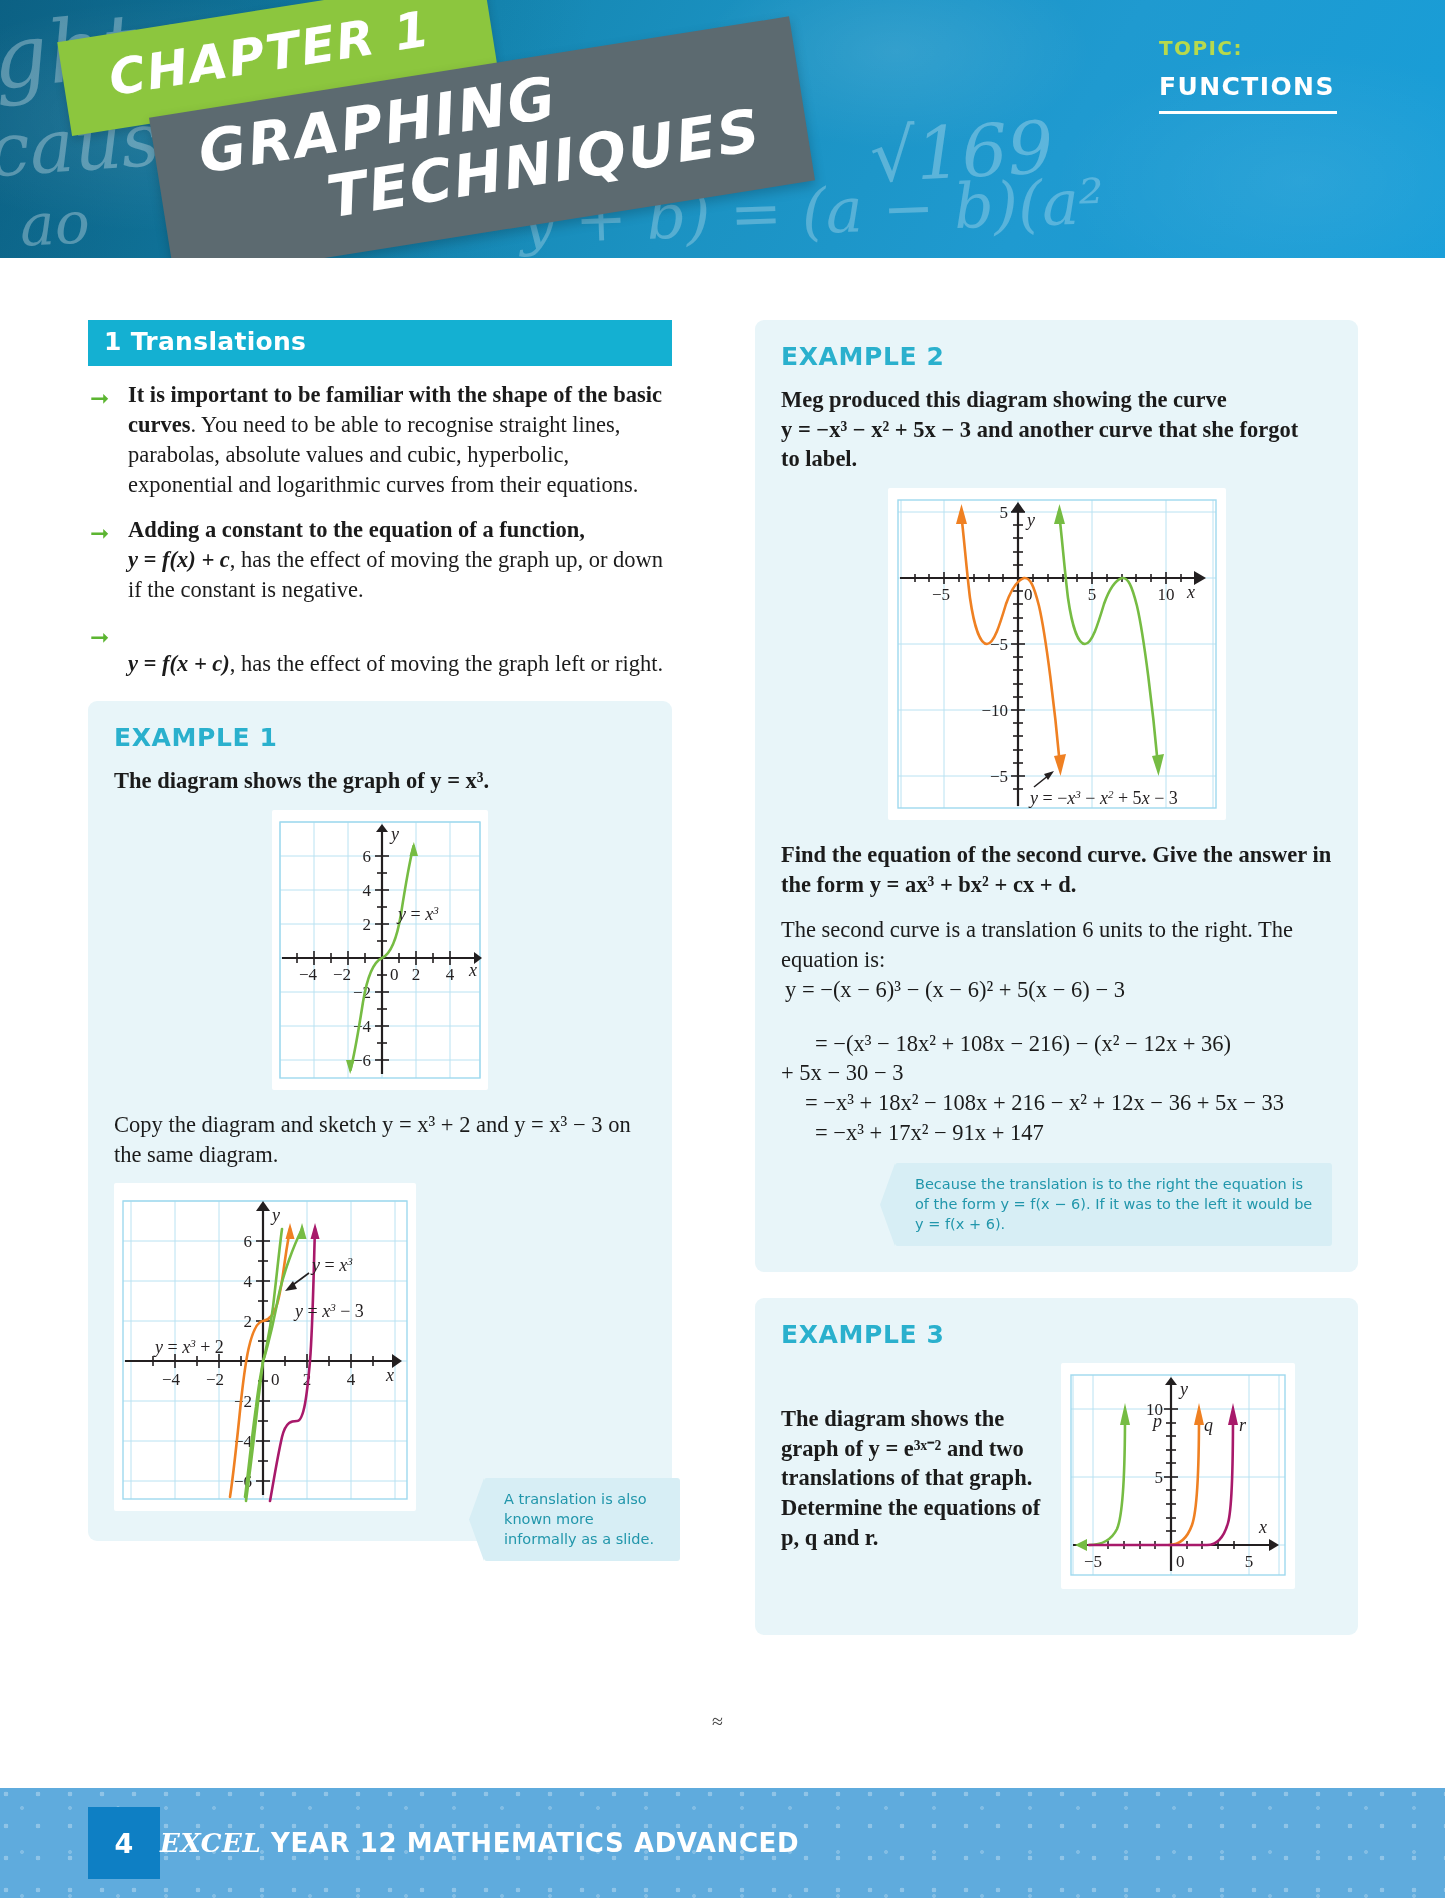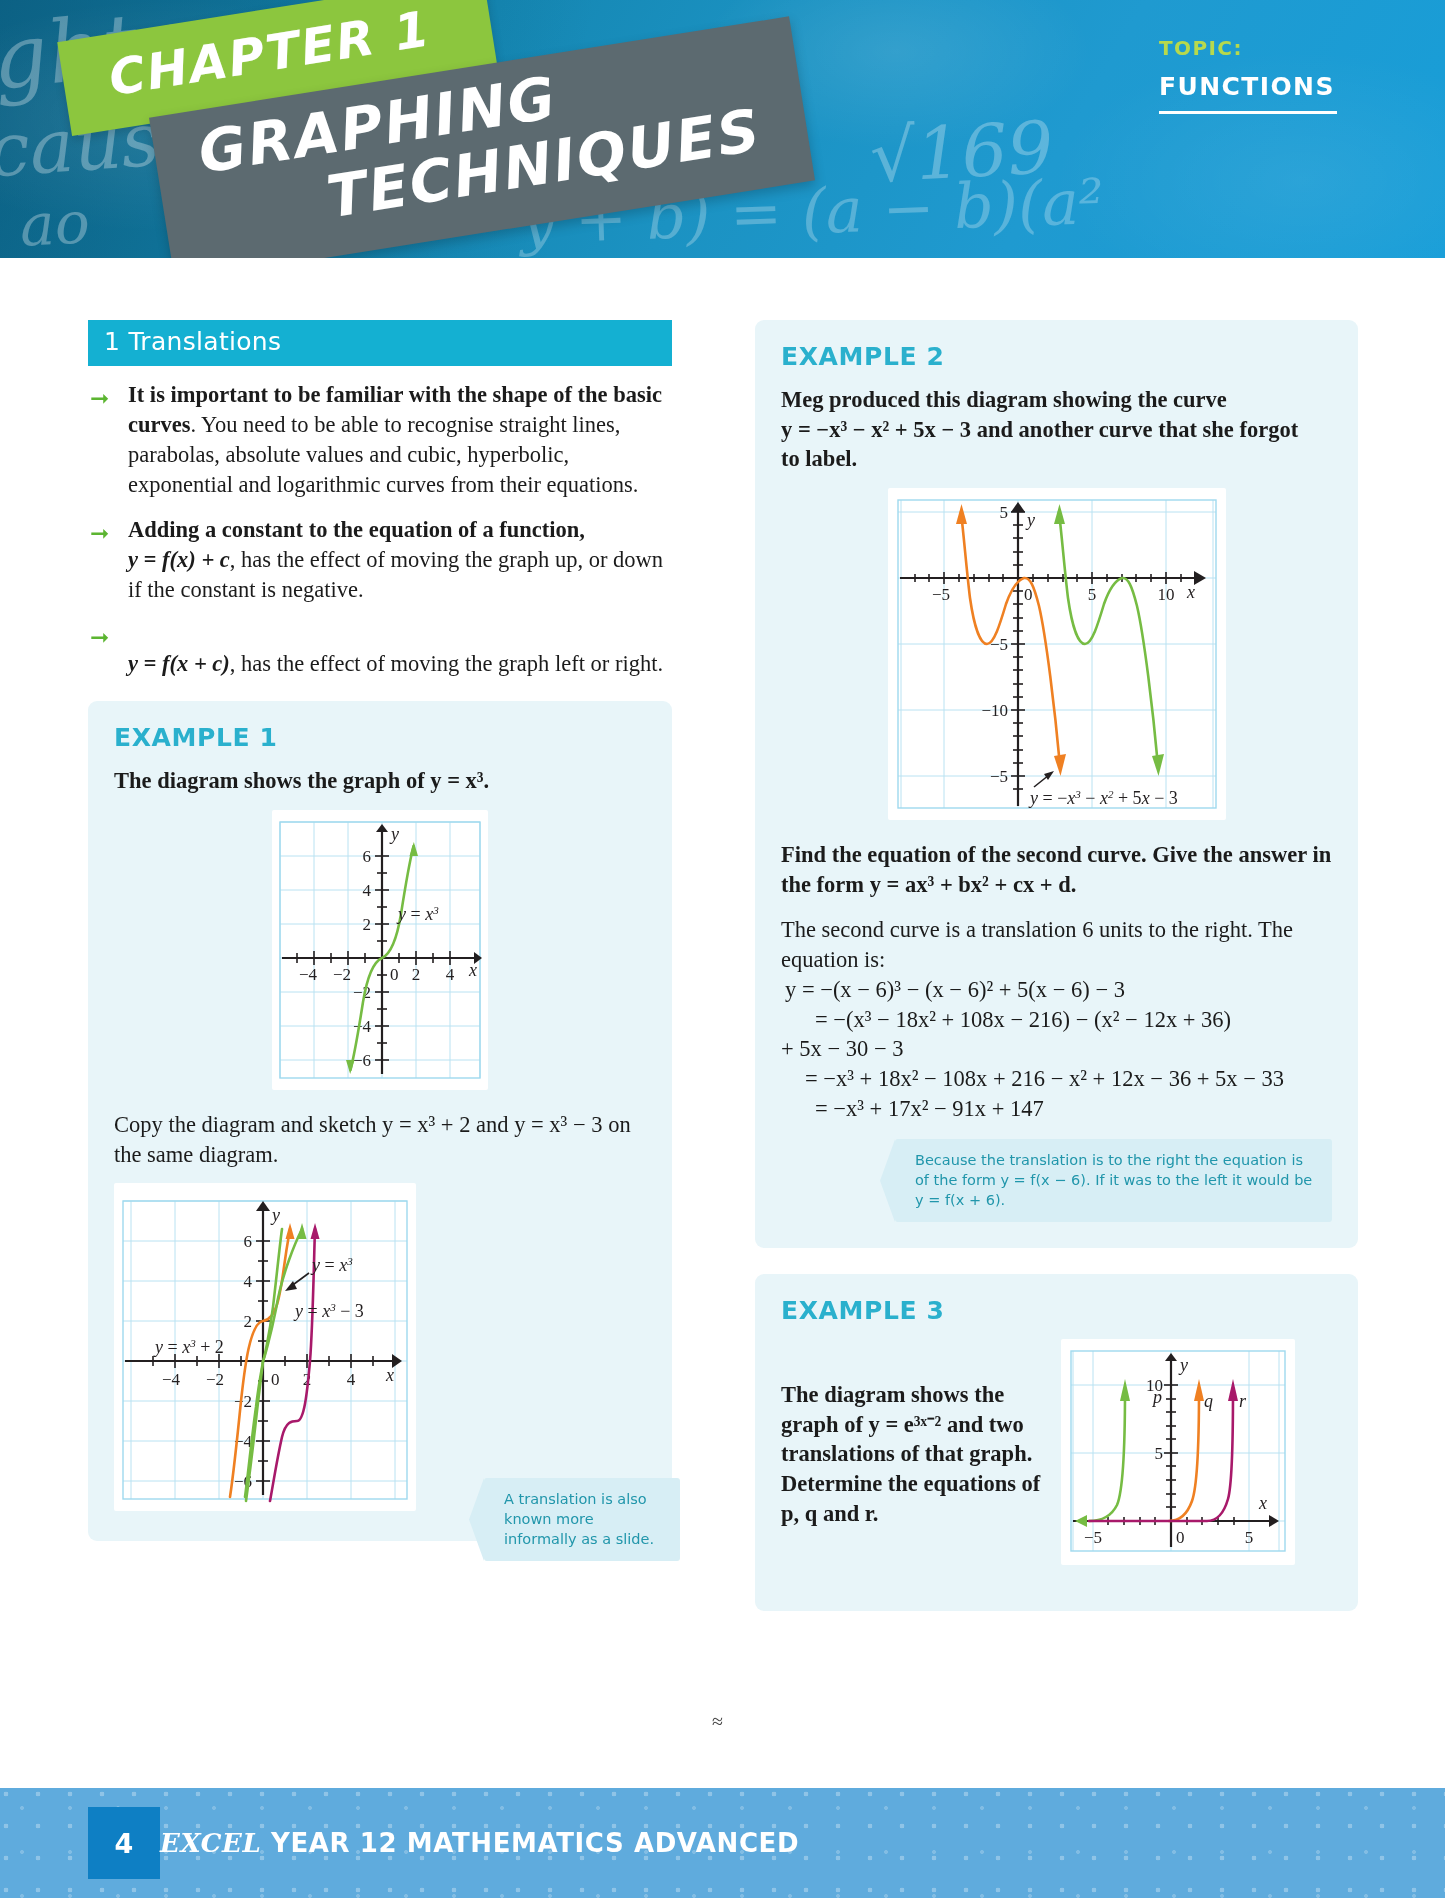--- a/index.html
+++ b/index.html
@@ -92,21 +92,21 @@
   }
 
   
   .page{ position:absolute; left:0; top:258px; width:1445px; height:1530px; }
 
   .col-left{ position:absolute; left:88px; top:62px;  width:584px; }
   .col-right{ position:absolute; left:740px; top:62px; width:618px;padding-left:15px; }
 
   .section-bar{
     background:#14b0d2; color:#ffffff;
-    font-family:"DejaVu Sans", sans-serif; font-weight:normal;
+    font-family:"DejaVu Sans", sans-serif; font-weight:bold;
     font-size:25px; padding:7px 16px 10px 16px;
     letter-spacing:.3px;
   }
 
   ul.bullets{ list-style:none; margin:14px 0 0 0; padding:0; }
   ul.bullets li{
     position:relative; padding-left:40px; margin-bottom:15px;
     font-size:22.5px; line-height:1.33; color:#1b1b1b;
   }
   ul.bullets li .arrow{
@@ -531,21 +531,21 @@
           </svg>
         </div>
       </div>
 
       <div class="gap"></div>
       <div class="ex-text bold">Find the equation of the second curve. Give the answer in the form y = ax³ + bx² + cx + d.</div>
       <div class="gap"></div>
       <div class="ex-text">The second curve is a translation 6 units to the right. The equation is:</div>
 
       <div class="ex-text" style="margin-left:4px;">y = −(x − 6)³ − (x − 6)² + 5(x − 6) − 3</div>
-      <div class="ex-text" style="margin-left:34px;">= −(x³ − 18x² + 108x − 216) − (x² − 12x + 36)</div>
+      <div class="ex-text" style="margin-left:34px;margin-top:24px;">= −(x³ − 18x² + 108x − 216) − (x² − 12x + 36)</div>
       <div class="ex-text" style="text-align:left; padding-right:10px;">+ 5x − 30 − 3</div>
       <div class="ex-text" style="margin-left:24px;">= −x³ + 18x² − 108x + 216 − x² + 12x − 36 + 5x − 33</div>
       <div class="ex-text" style="margin-left:34px;">= −x³ + 17x² − 91x + 147</div>
 
       <div style="margin-top:16px; margin-left:114px;">
         <div class="callout">Because the translation is to the right the equation is of the form y = f(x − 6). If it was to the left it would be y = f(x + 6).</div>
       </div>
     </div>
 
     <div class="ex-box" style="margin-top:26px; padding-bottom:42px;">

